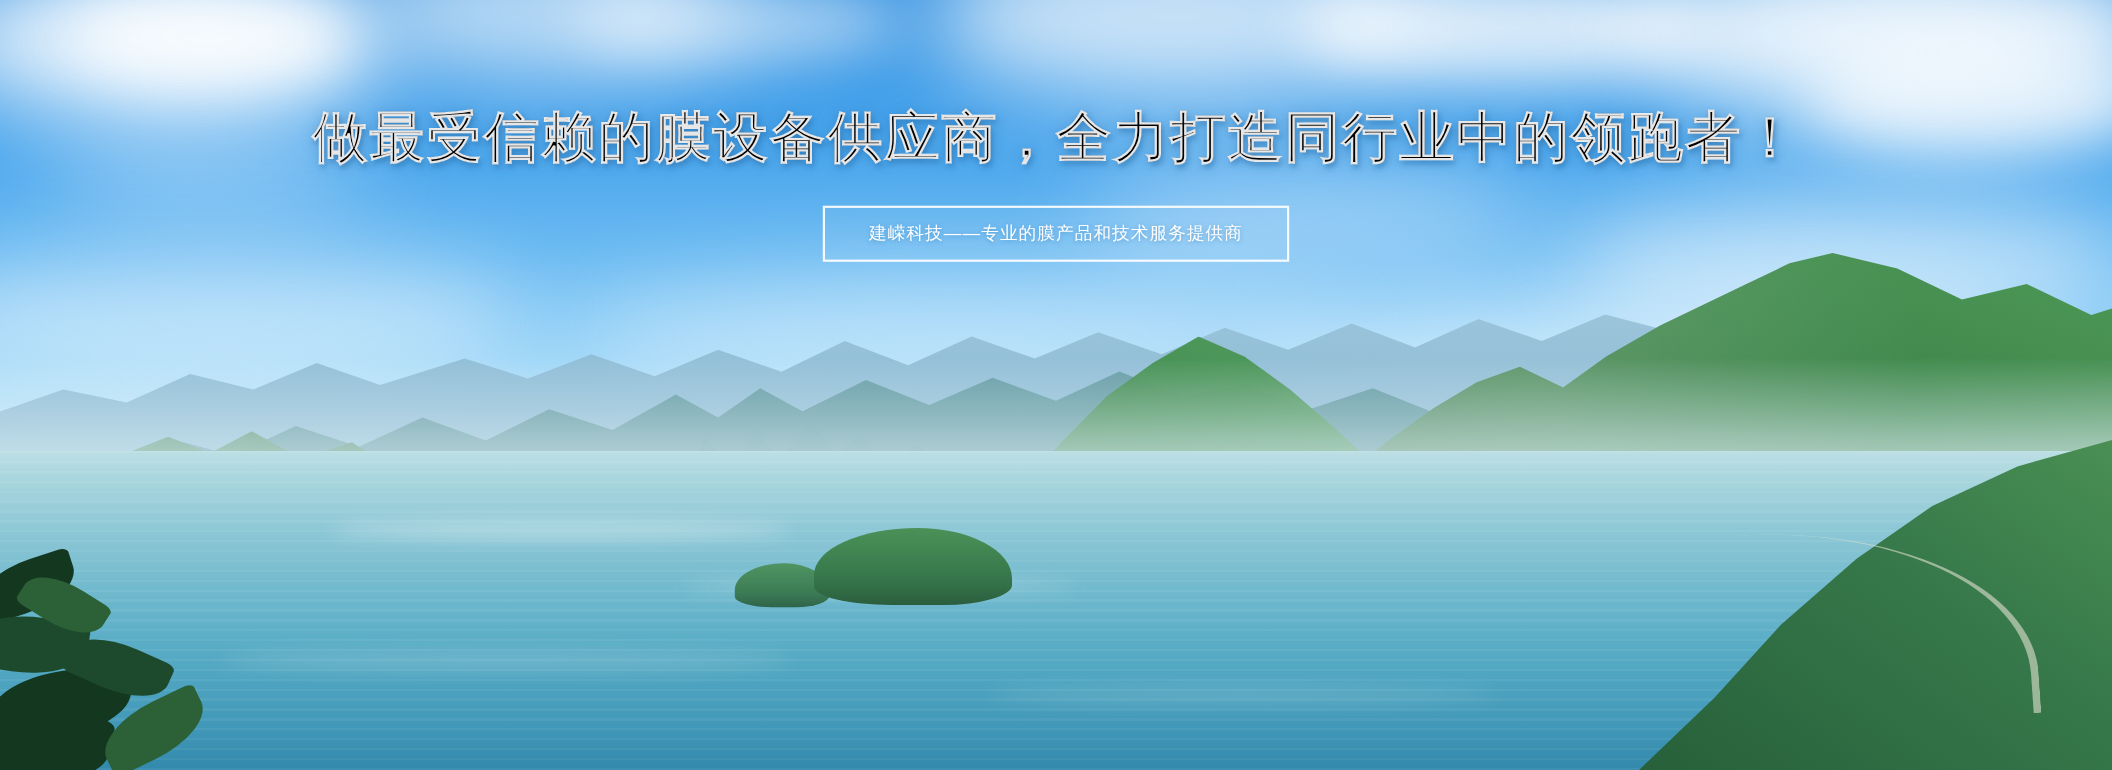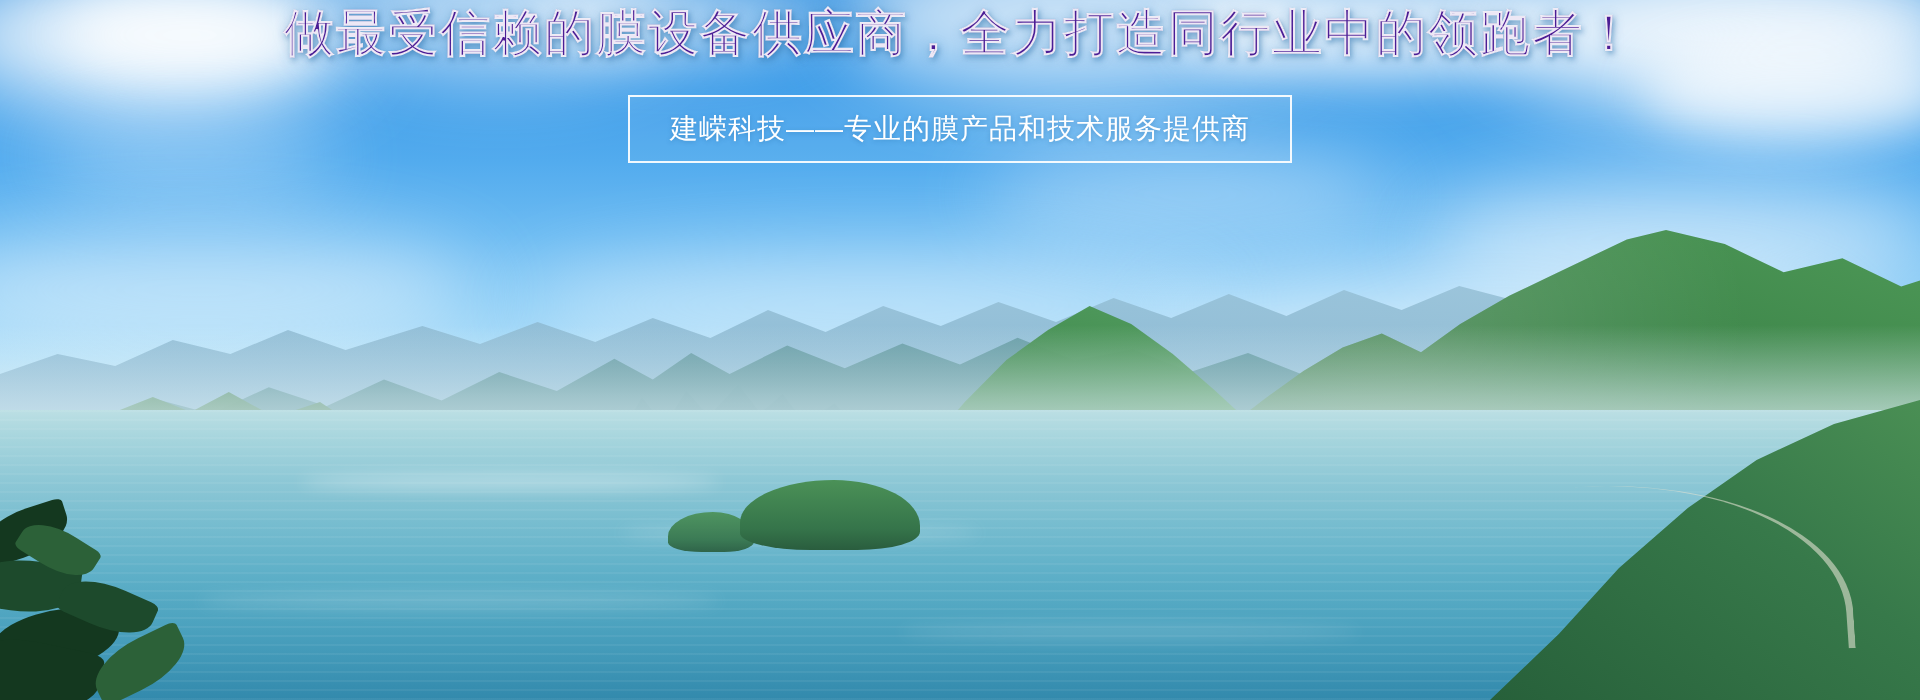--- a/index.html
+++ b/index.html
@@ -182,24 +182,25 @@
   }
 
   
   .content{
     position:absolute;left:0;top:0;width:1920px;height:700px;
     display:flex;flex-direction:column;align-items:center;
     pointer-events:none;
   }
 
   .headline{
+    margin-top:92px;
     font-size:50px;
     font-weight:bold;
     letter-spacing:2px;
-    color:#4c1d95;
+    color:#000000;
     white-space:nowrap;
     text-shadow:
       0 0 1px rgba(60,130,190,.55),
       2px 3px 5px rgba(40,110,170,.45),
       0 2px 12px rgba(30,100,160,.35);
     -webkit-text-stroke:0.5px rgba(255,255,255,.9);
   }
 
   .subline{
     margin-top:26px;
@@ -208,21 +209,21 @@
     letter-spacing:1px;
     white-space:nowrap;
     text-shadow:0 1px 4px rgba(40,110,170,.5);
   }
 
   .tagbox{
     margin-top:28px;
     padding:13px 40px;
     border:2px solid rgba(255,255,255,.92);
     color:#ffffff;
-    font-size:28px;
+    font-size:16px;
     letter-spacing:1px;
     white-space:nowrap;
     text-shadow:0 1px 4px rgba(40,110,170,.45);
     background:rgba(255,255,255,.05);
     pointer-events:auto;
     cursor:pointer;
   }
 </style>
 </head>
 <body>

